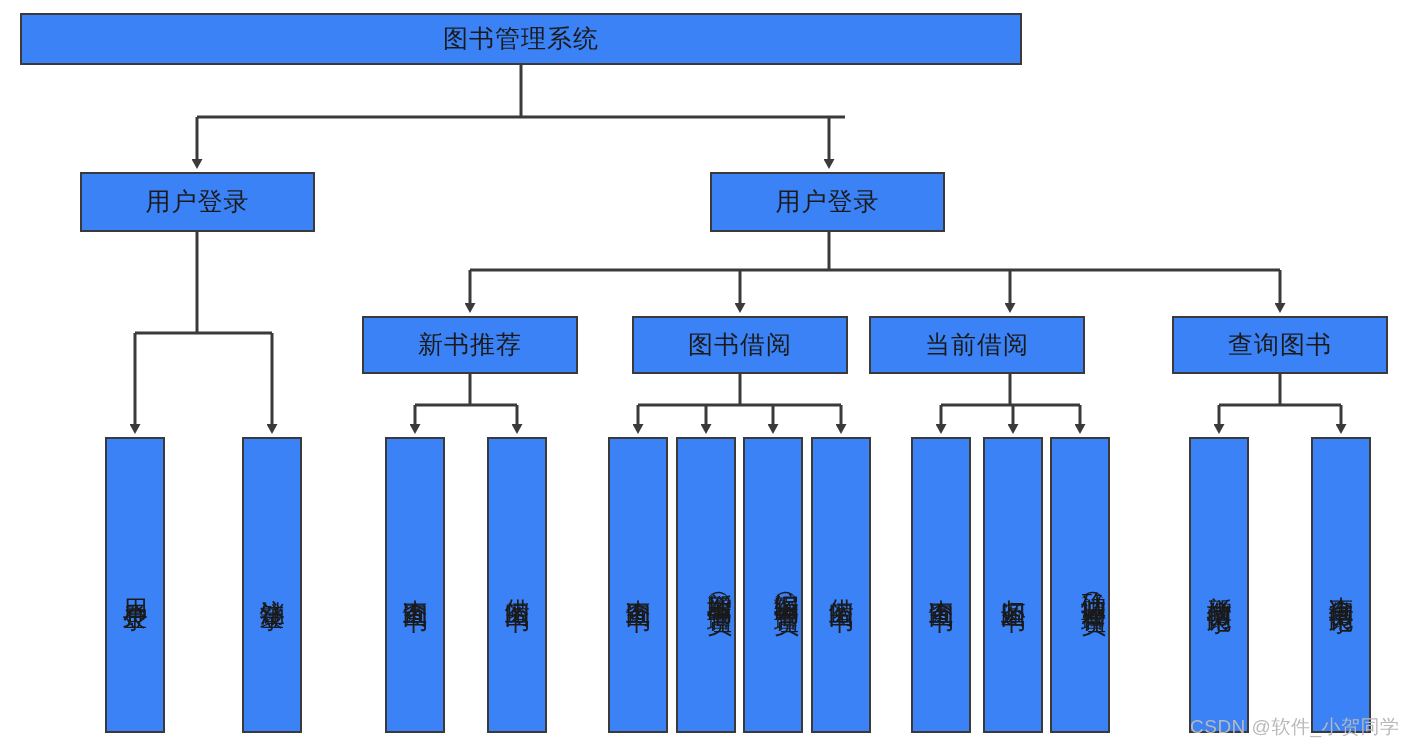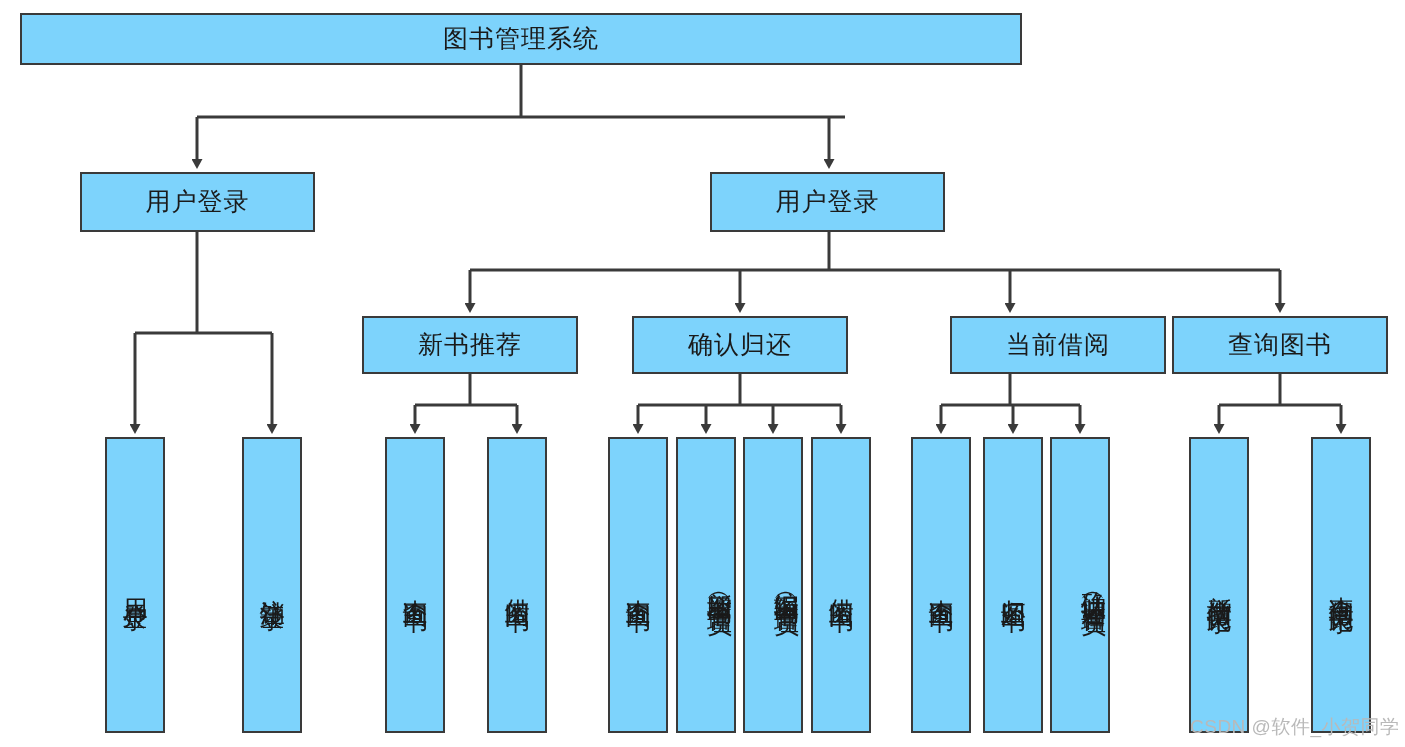--- a/index.html
+++ b/index.html
@@ -22,21 +22,21 @@
     left: 0;
     top: 0;
     width: 1405px;
     height: 747px;
     pointer-events: none;
   }
   .node {
     position: absolute;
     box-sizing: border-box;
     border: 2.5px solid #3a3a3a;
-    background: #7dd3fc;
+    background: #3b82f6;
     display: flex;
     align-items: center;
     justify-content: center;
     color: #1a1a1a;
   }
   .node.horiz {
     font-size: 25px;
     letter-spacing: 1px;
     line-height: 1.1;
     white-space: nowrap;
@@ -131,23 +131,23 @@
     <span>用户登录</span>
   </div>
   <div class="node horiz" id="node-l1-1" style="left: 710px; top: 172px; width: 235px; height: 60px;">
     <span>用户登录</span>
   </div>
 
   <div class="node horiz" id="node-l2-0" style="left: 362px; top: 316px; width: 216px; height: 58px;">
     <span>新书推荐</span>
   </div>
   <div class="node horiz" id="node-l2-1" style="left: 632px; top: 316px; width: 216px; height: 58px;">
-    <span>确认归还</span>
+    <span>图书借阅</span>
   </div>
-  <div class="node horiz" id="node-l2-2" style="left: 950px; top: 316px; width: 216px; height: 58px; justify-content: center;">
+  <div class="node horiz" id="node-l2-2" style="left: 869px; top: 316px; width: 216px; height: 58px; justify-content: center;">
     <span>当前借阅</span>
   </div>
   <div class="node horiz" id="node-l2-3" style="left: 1172px; top: 316px; width: 216px; height: 58px;">
     <span>查询图书</span>
   </div>
 
   <div class="node vert" id="node-leaf-0" style="left: 105px; top: 437px; width: 60px; height: 296px;">
     <span class="vtext">用户登录</span>
   </div>
   <div class="node vert" id="node-leaf-1" style="left: 242px; top: 437px; width: 60px; height: 296px;">

